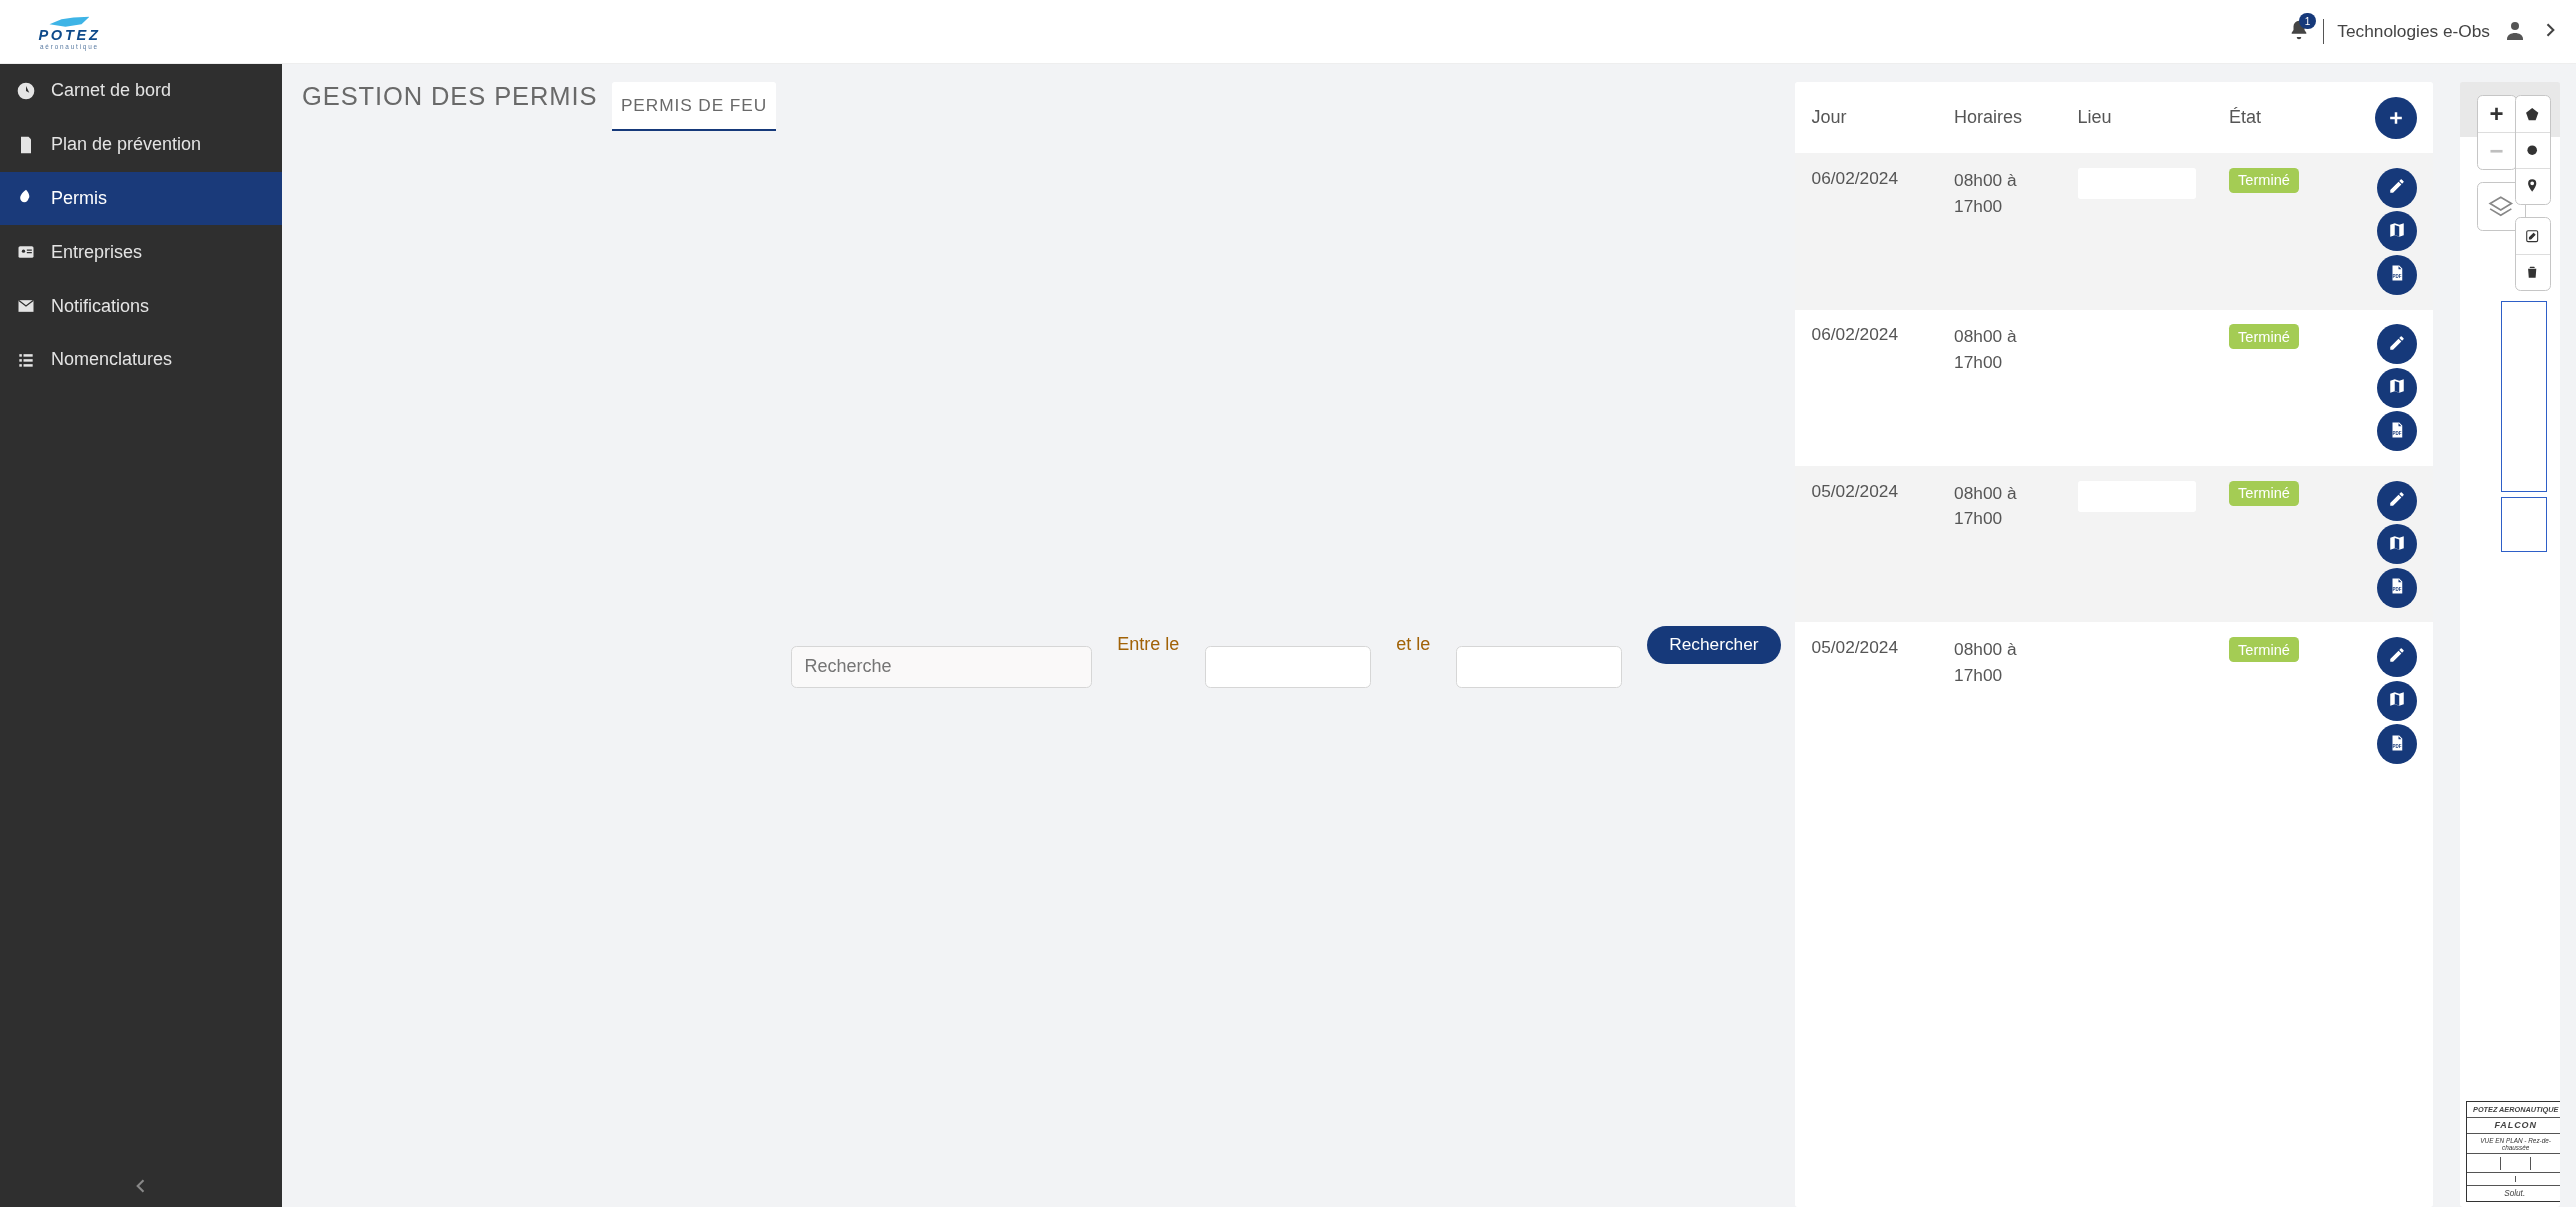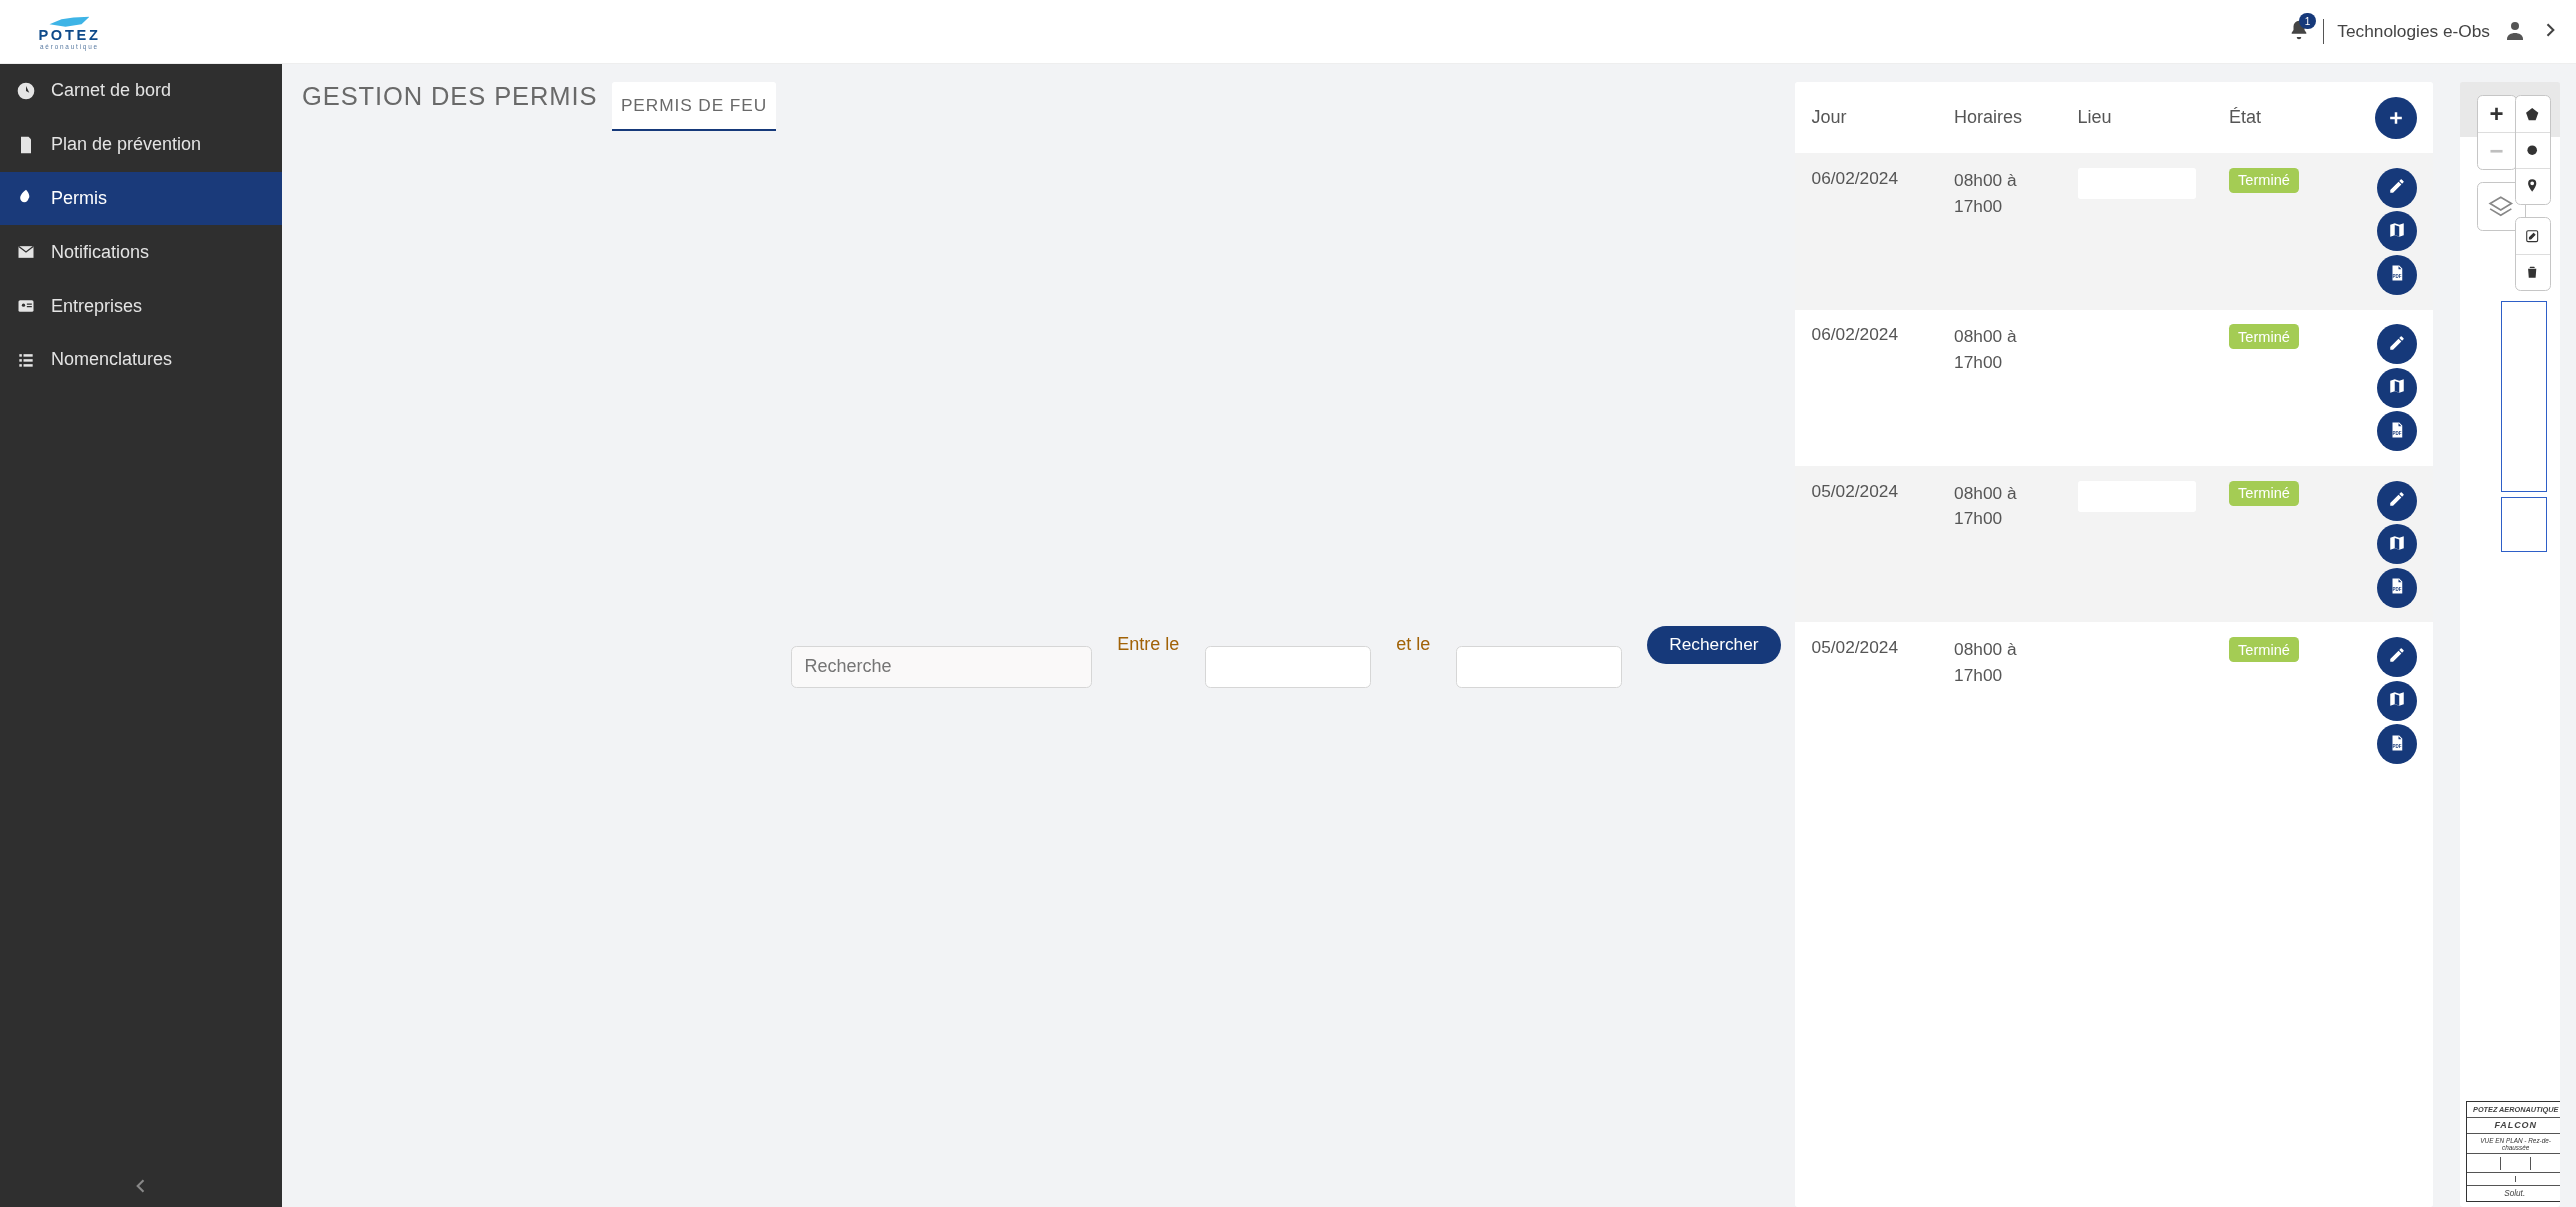--- a/index.html
+++ b/index.html
@@ -32,20 +32,21 @@
     width: 40px; height: 16.4px;
     background: linear-gradient(#3eb4e6,#3eb4e6);
     clip-path: polygon(0 70%, 30% 40%, 60% 30%, 100% 25%, 80% 70%, 40% 85%);
   }
   .logo-text {
     font-weight: 700;
     letter-spacing: 2.7px;
     color: #0e4a8a;
     font-size: 14.6px;
     margin-top: -1.8px;
+    font-style: italic;
   }
   .logo-sub {
     font-size: 6.4px;
     letter-spacing: 1.8px;
     color: #5a7ba2;
   }
   .top-right {
     display: flex;
     align-items: center;
     gap: 12.8px;
@@ -336,33 +337,33 @@
       <span>Plan de prévention</span>
     </div>
     <div class="side-item active">
       <svg viewBox="0 0 24 24">
           <path d="M12 2s4 4 4 8a4 4 0 0 1-8 0c0-2 1-3 2-4-1 5 2 4 2 0 1 1 3 3 3 6a5 5 0 0 1-10 0c0-5 7-10 7-10z"></path>
         </svg>
       <span>Permis</span>
     </div>
     <div class="side-item">
       <svg viewBox="0 0 24 24">
-          <path d="M3 5h18v14H3z"></path>
-          <path d="M3 5l9 7 9-7" fill="none" stroke="#2f2f2f" stroke-width="1.5"></path>
-        </svg>
-      <span>Notifications</span>
-    </div>
-    <div class="side-item">
-      <svg viewBox="0 0 24 24">
           <rect x="3" y="5" width="18" height="14" rx="2"></rect>
           <circle cx="9" cy="11" r="2" fill="#2f2f2f"></circle>
           <rect x="13" y="9" width="6" height="1.5" fill="#2f2f2f"></rect>
           <rect x="13" y="12" width="6" height="1.5" fill="#2f2f2f"></rect>
         </svg>
       <span>Entreprises</span>
+    </div>
+    <div class="side-item">
+      <svg viewBox="0 0 24 24">
+          <path d="M3 5h18v14H3z"></path>
+          <path d="M3 5l9 7 9-7" fill="none" stroke="#2f2f2f" stroke-width="1.5"></path>
+        </svg>
+      <span>Notifications</span>
     </div>
     <div class="side-item">
       <svg viewBox="0 0 24 24">
           <rect x="4" y="5" width="3" height="3"></rect>
           <rect x="9" y="5" width="11" height="3"></rect>
           <rect x="4" y="11" width="3" height="3"></rect>
           <rect x="9" y="11" width="11" height="3"></rect>
           <rect x="4" y="17" width="3" height="3"></rect>
           <rect x="9" y="17" width="11" height="3"></rect>
         </svg>

